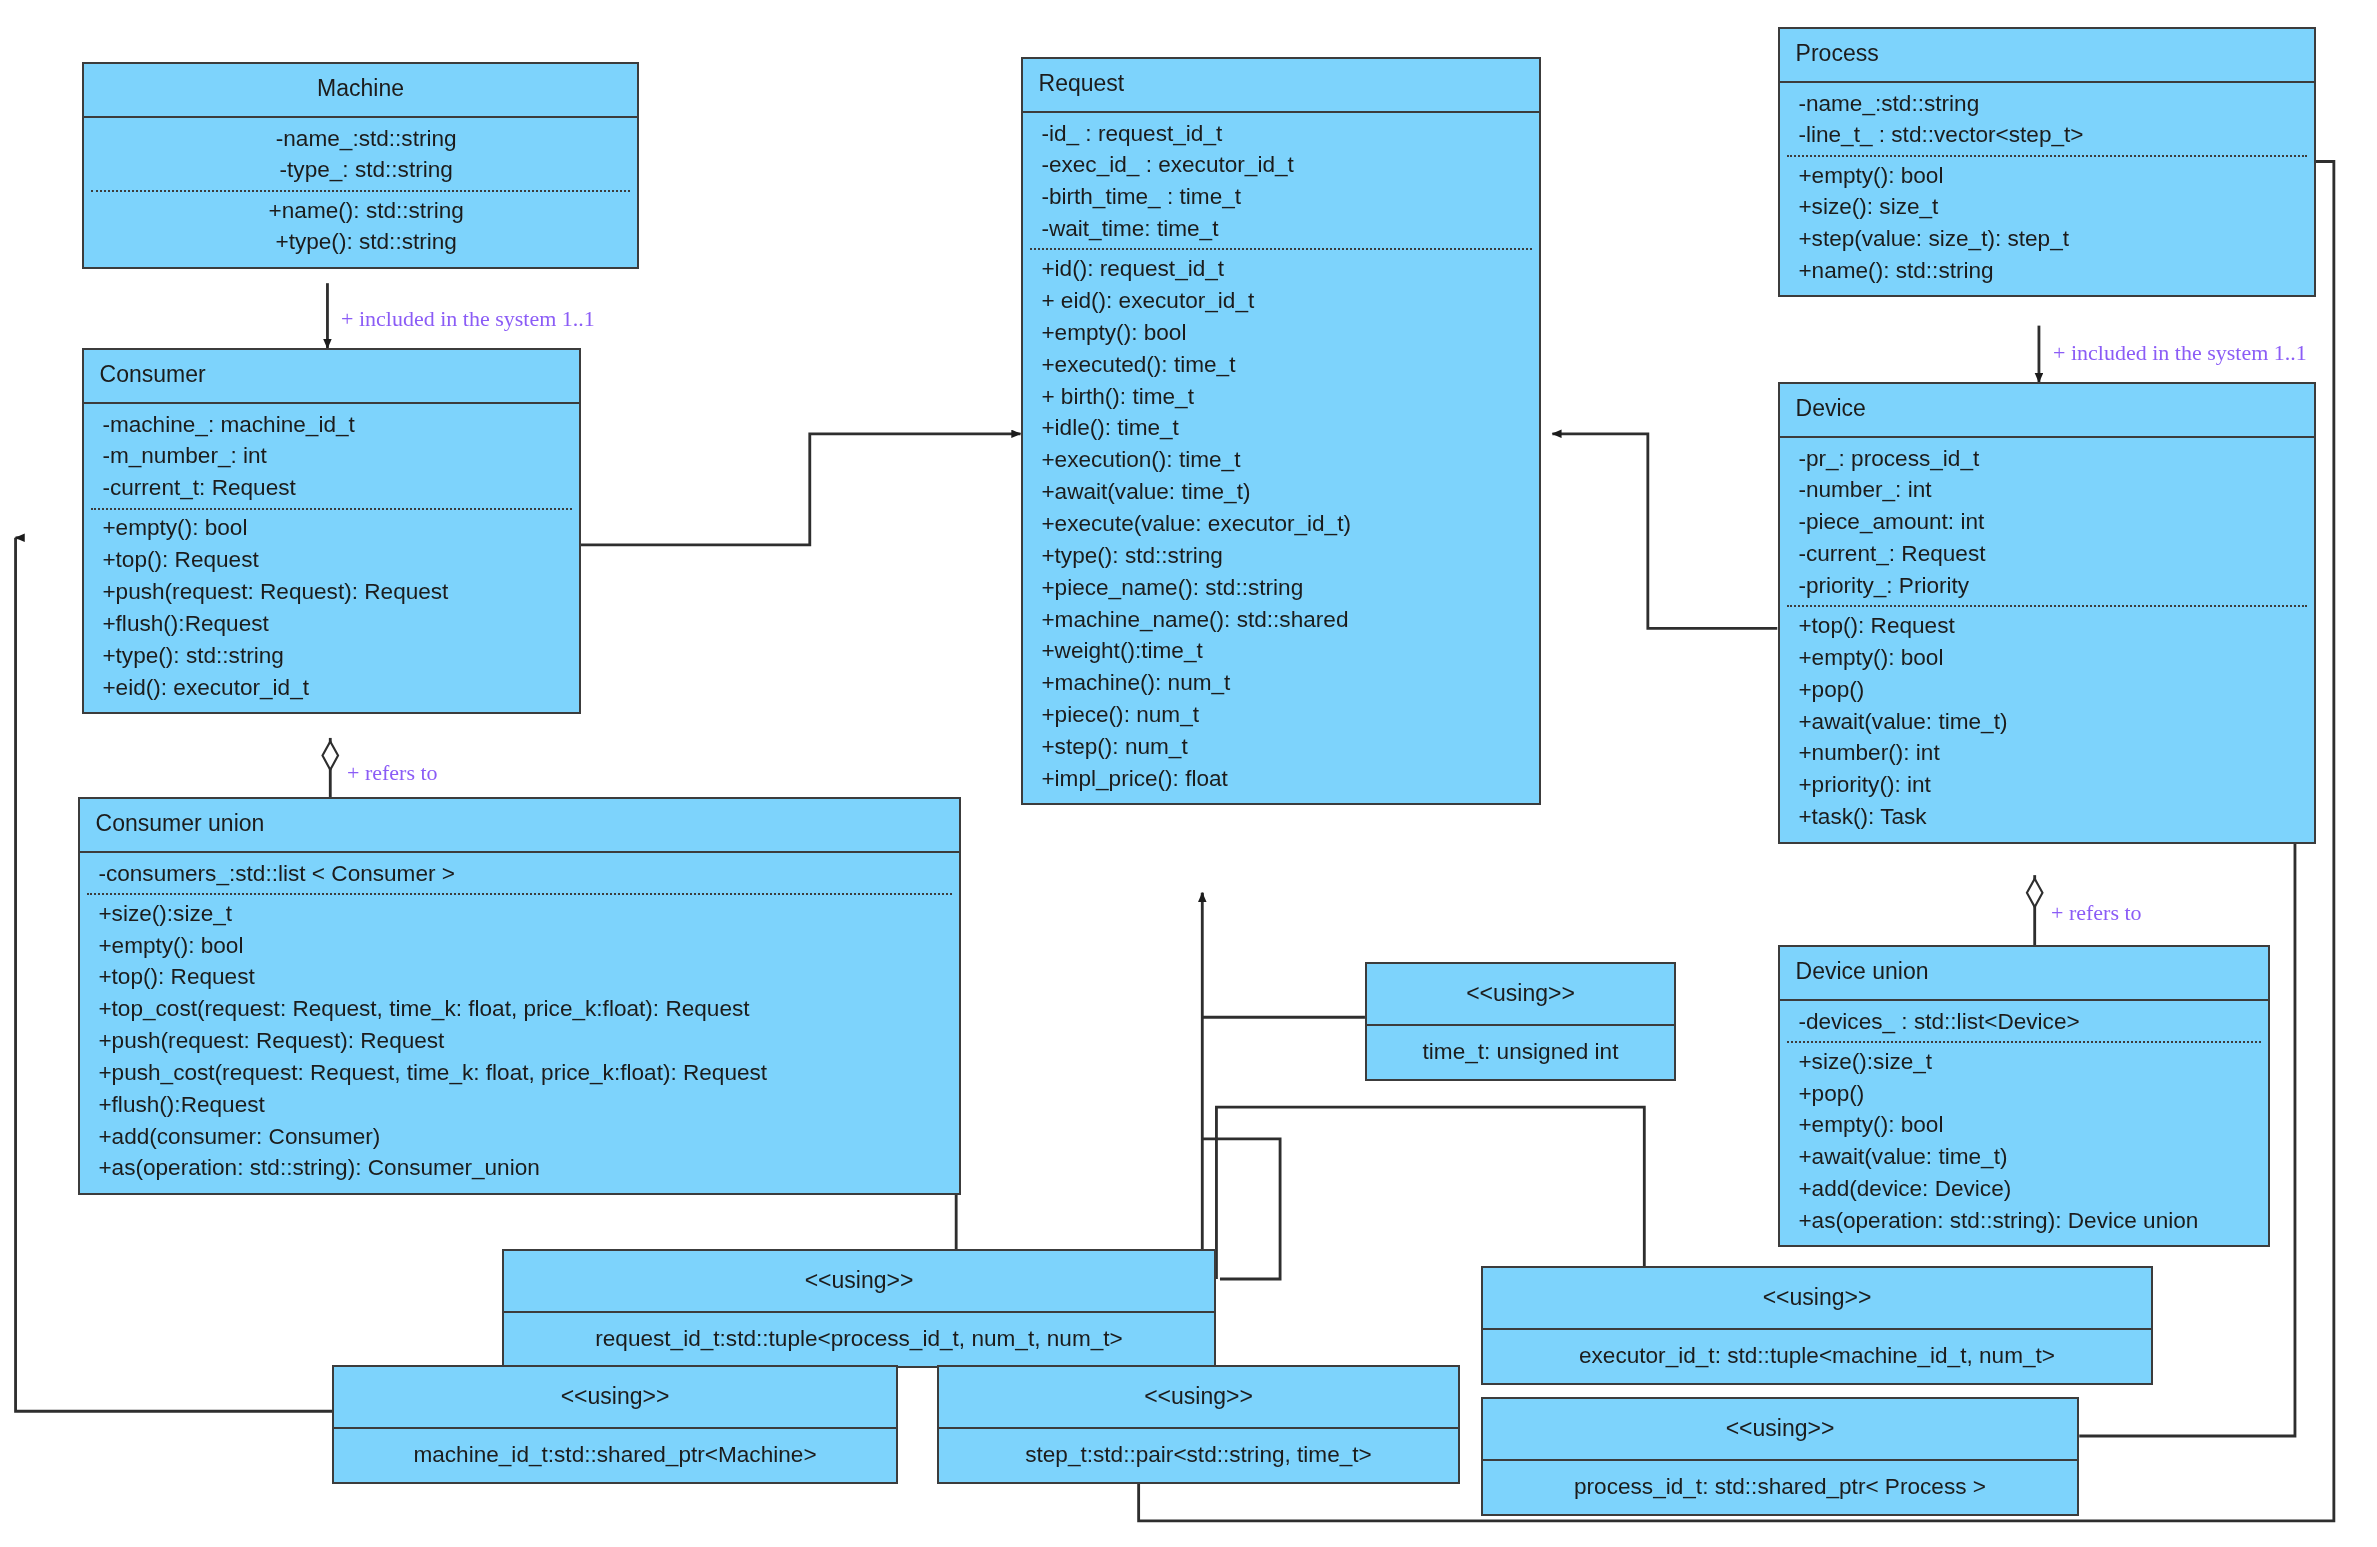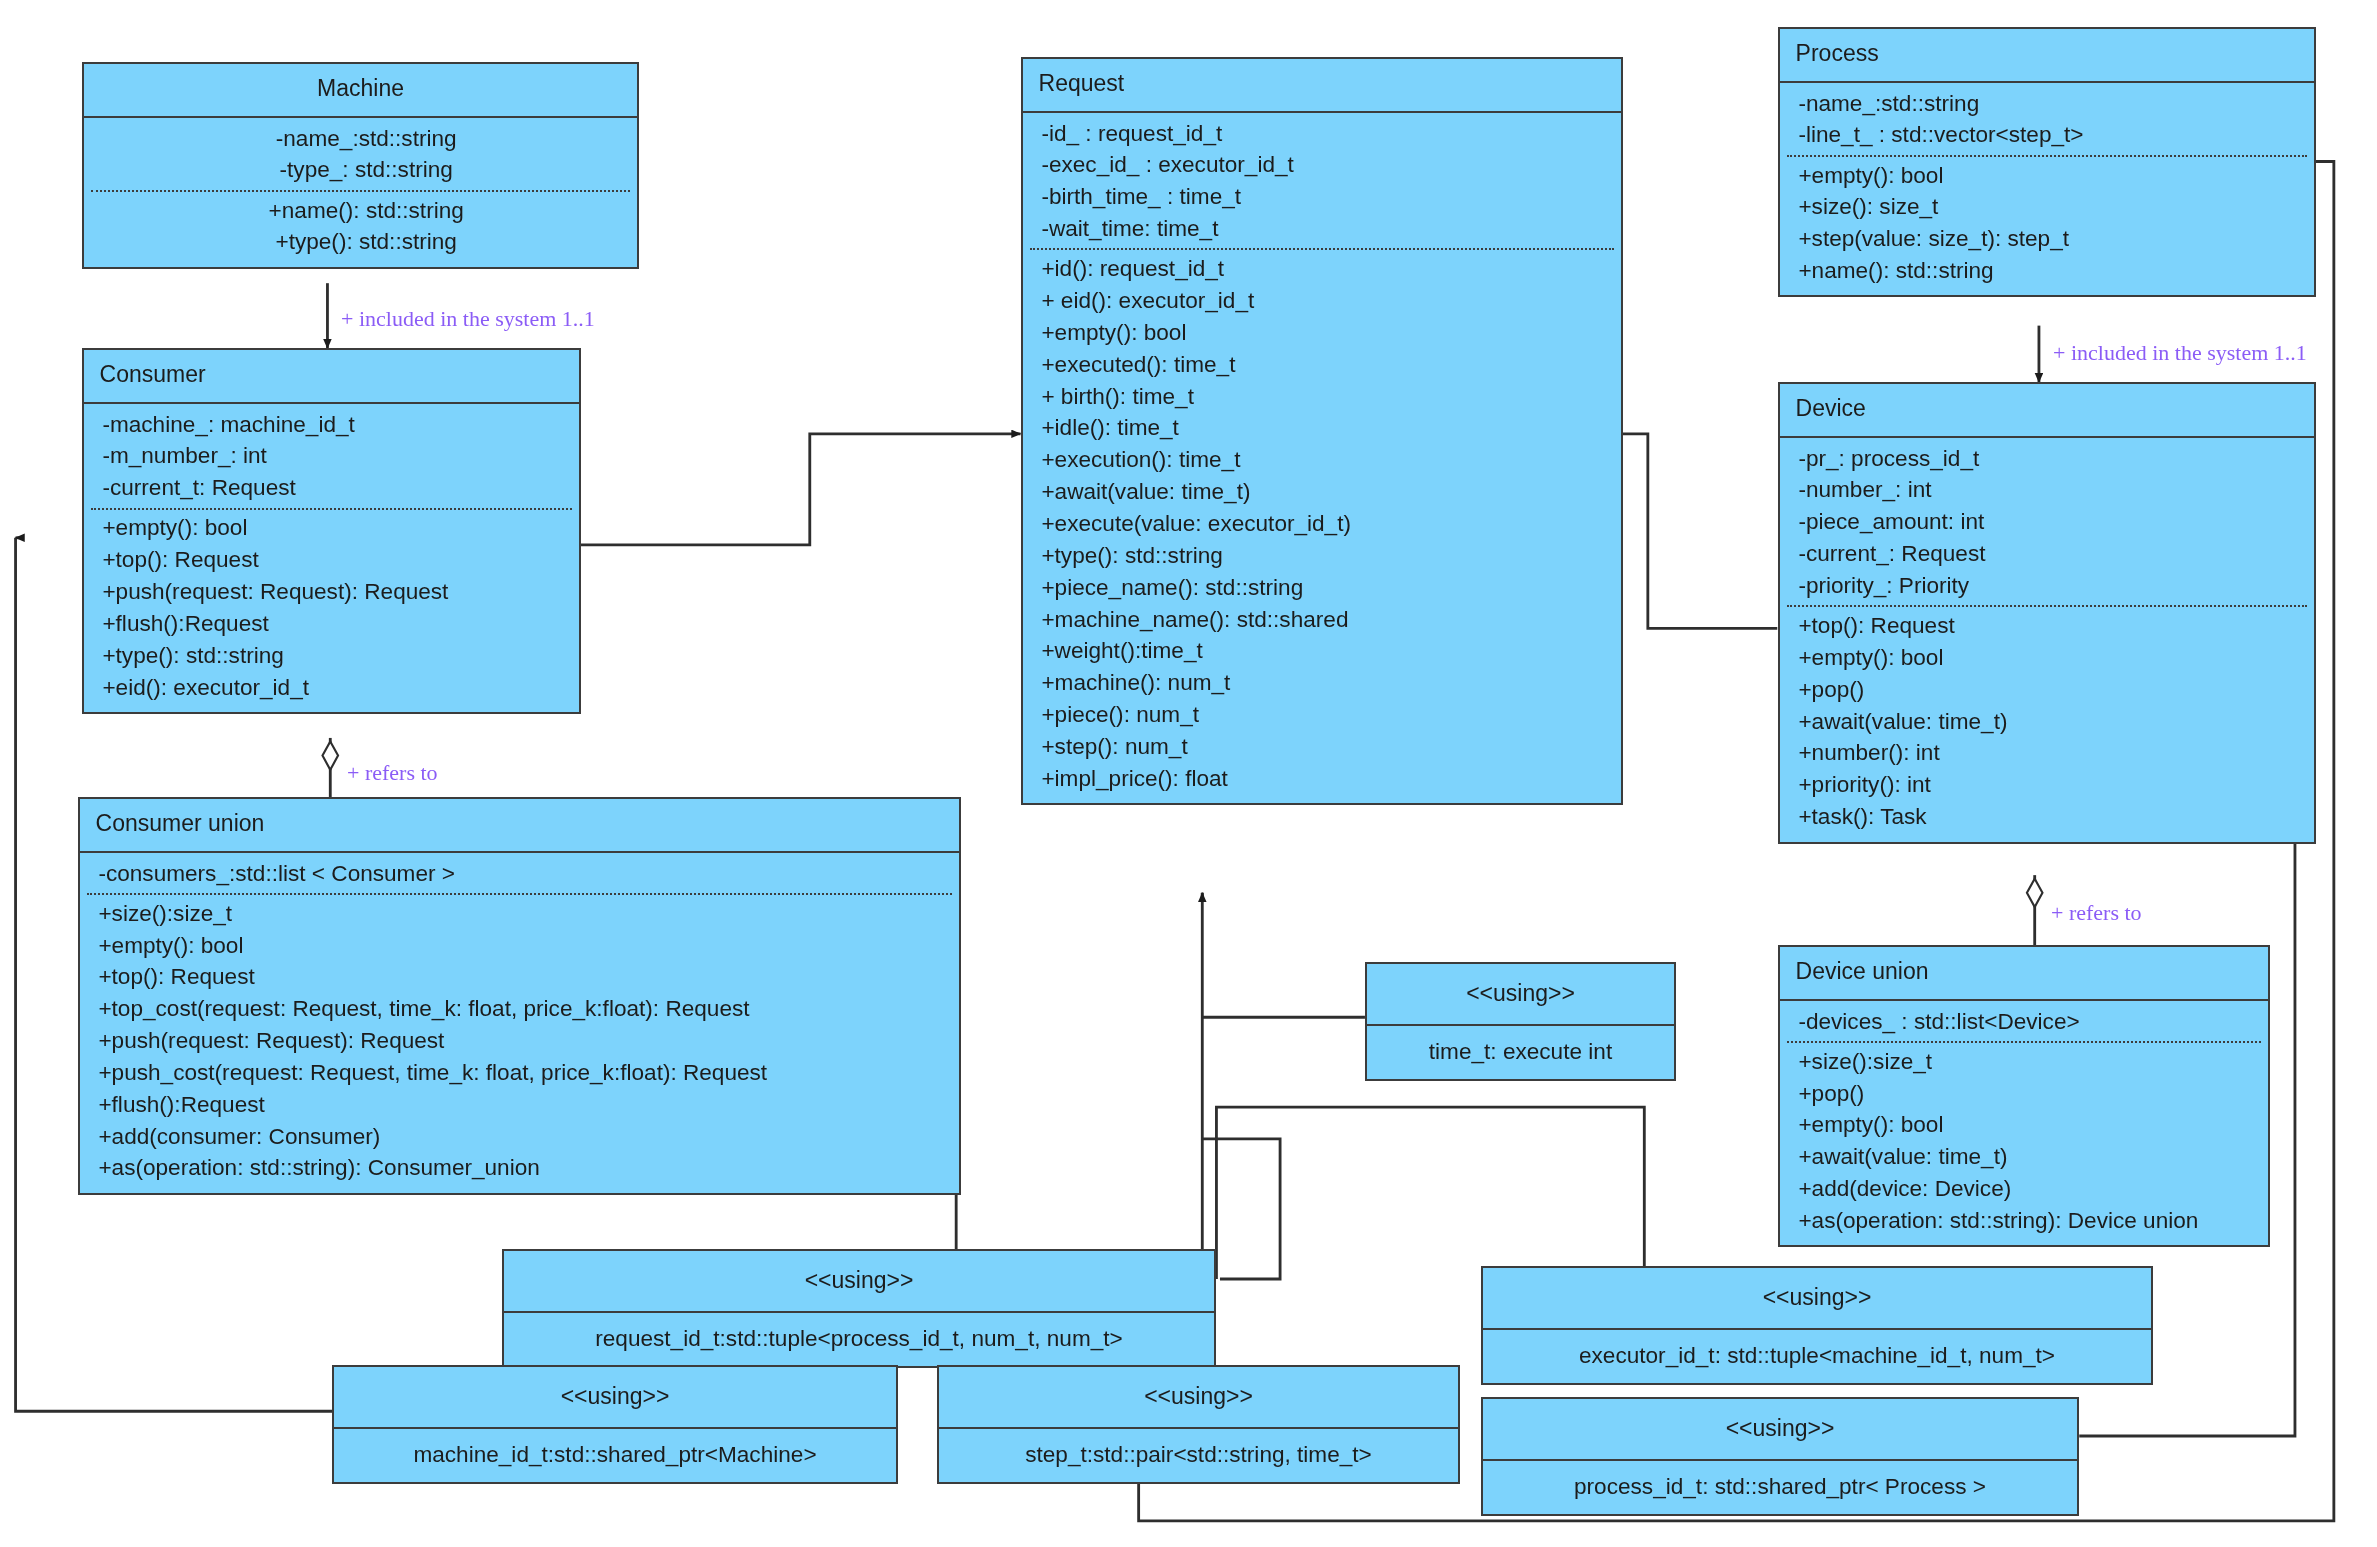--- a/index.html
+++ b/index.html
@@ -167,21 +167,21 @@
       <div class="uml-row">+top(): Request</div>
       <div class="uml-row">+top_cost(request: Request, time_k: float, price_k:float): Request</div>
       <div class="uml-row">+push(request: Request): Request</div>
       <div class="uml-row">+push_cost(request: Request, time_k: float, price_k:float): Request</div>
       <div class="uml-row">+flush():Request</div>
       <div class="uml-row">+add(consumer: Consumer)</div>
       <div class="uml-row">+as(operation: std::string): Consumer_union</div>
     </div>
   </div>
 
-  <div class="uml-class" style="left:1021px; top:57px; width:602px;">
+  <div class="uml-class" style="left:1021px; top:57px; width:520px;">
     <div class="uml-title">Request</div>
     <div class="uml-sep"></div>
     <div class="uml-body">
       <div class="uml-row">-id_ : request_id_t</div>
       <div class="uml-row">-exec_id_ : executor_id_t</div>
       <div class="uml-row">-birth_time_ : time_t</div>
       <div class="uml-row">-wait_time: time_t</div>
       <div class="attr-sep"></div>
       <div class="uml-row">+id(): request_id_t</div>
       <div class="uml-row">+ eid(): executor_id_t</div>
@@ -249,21 +249,21 @@
       <div class="uml-row">+await(value: time_t)</div>
       <div class="uml-row">+add(device: Device)</div>
       <div class="uml-row">+as(operation:  std::string): Device union</div>
     </div>
   </div>
 
   <div class="uml-class" style="left:1365px; top:962px; width:311px;">
     <div class="uml-title center">&lt;&lt;using&gt;&gt;</div>
     <div class="uml-sep"></div>
     <div class="uml-body center">
-      <div class="uml-row">time_t: execute int</div>
+      <div class="uml-row">time_t: unsigned int</div>
     </div>
   </div>
 
   <div class="uml-class" style="left:502px; top:1249px; width:714px;">
     <div class="uml-title center">&lt;&lt;using&gt;&gt;</div>
     <div class="uml-sep"></div>
     <div class="uml-body center">
       <div class="uml-row">request_id_t:std::tuple&lt;process_id_t, num_t, num_t&gt;</div>
     </div>
   </div>

